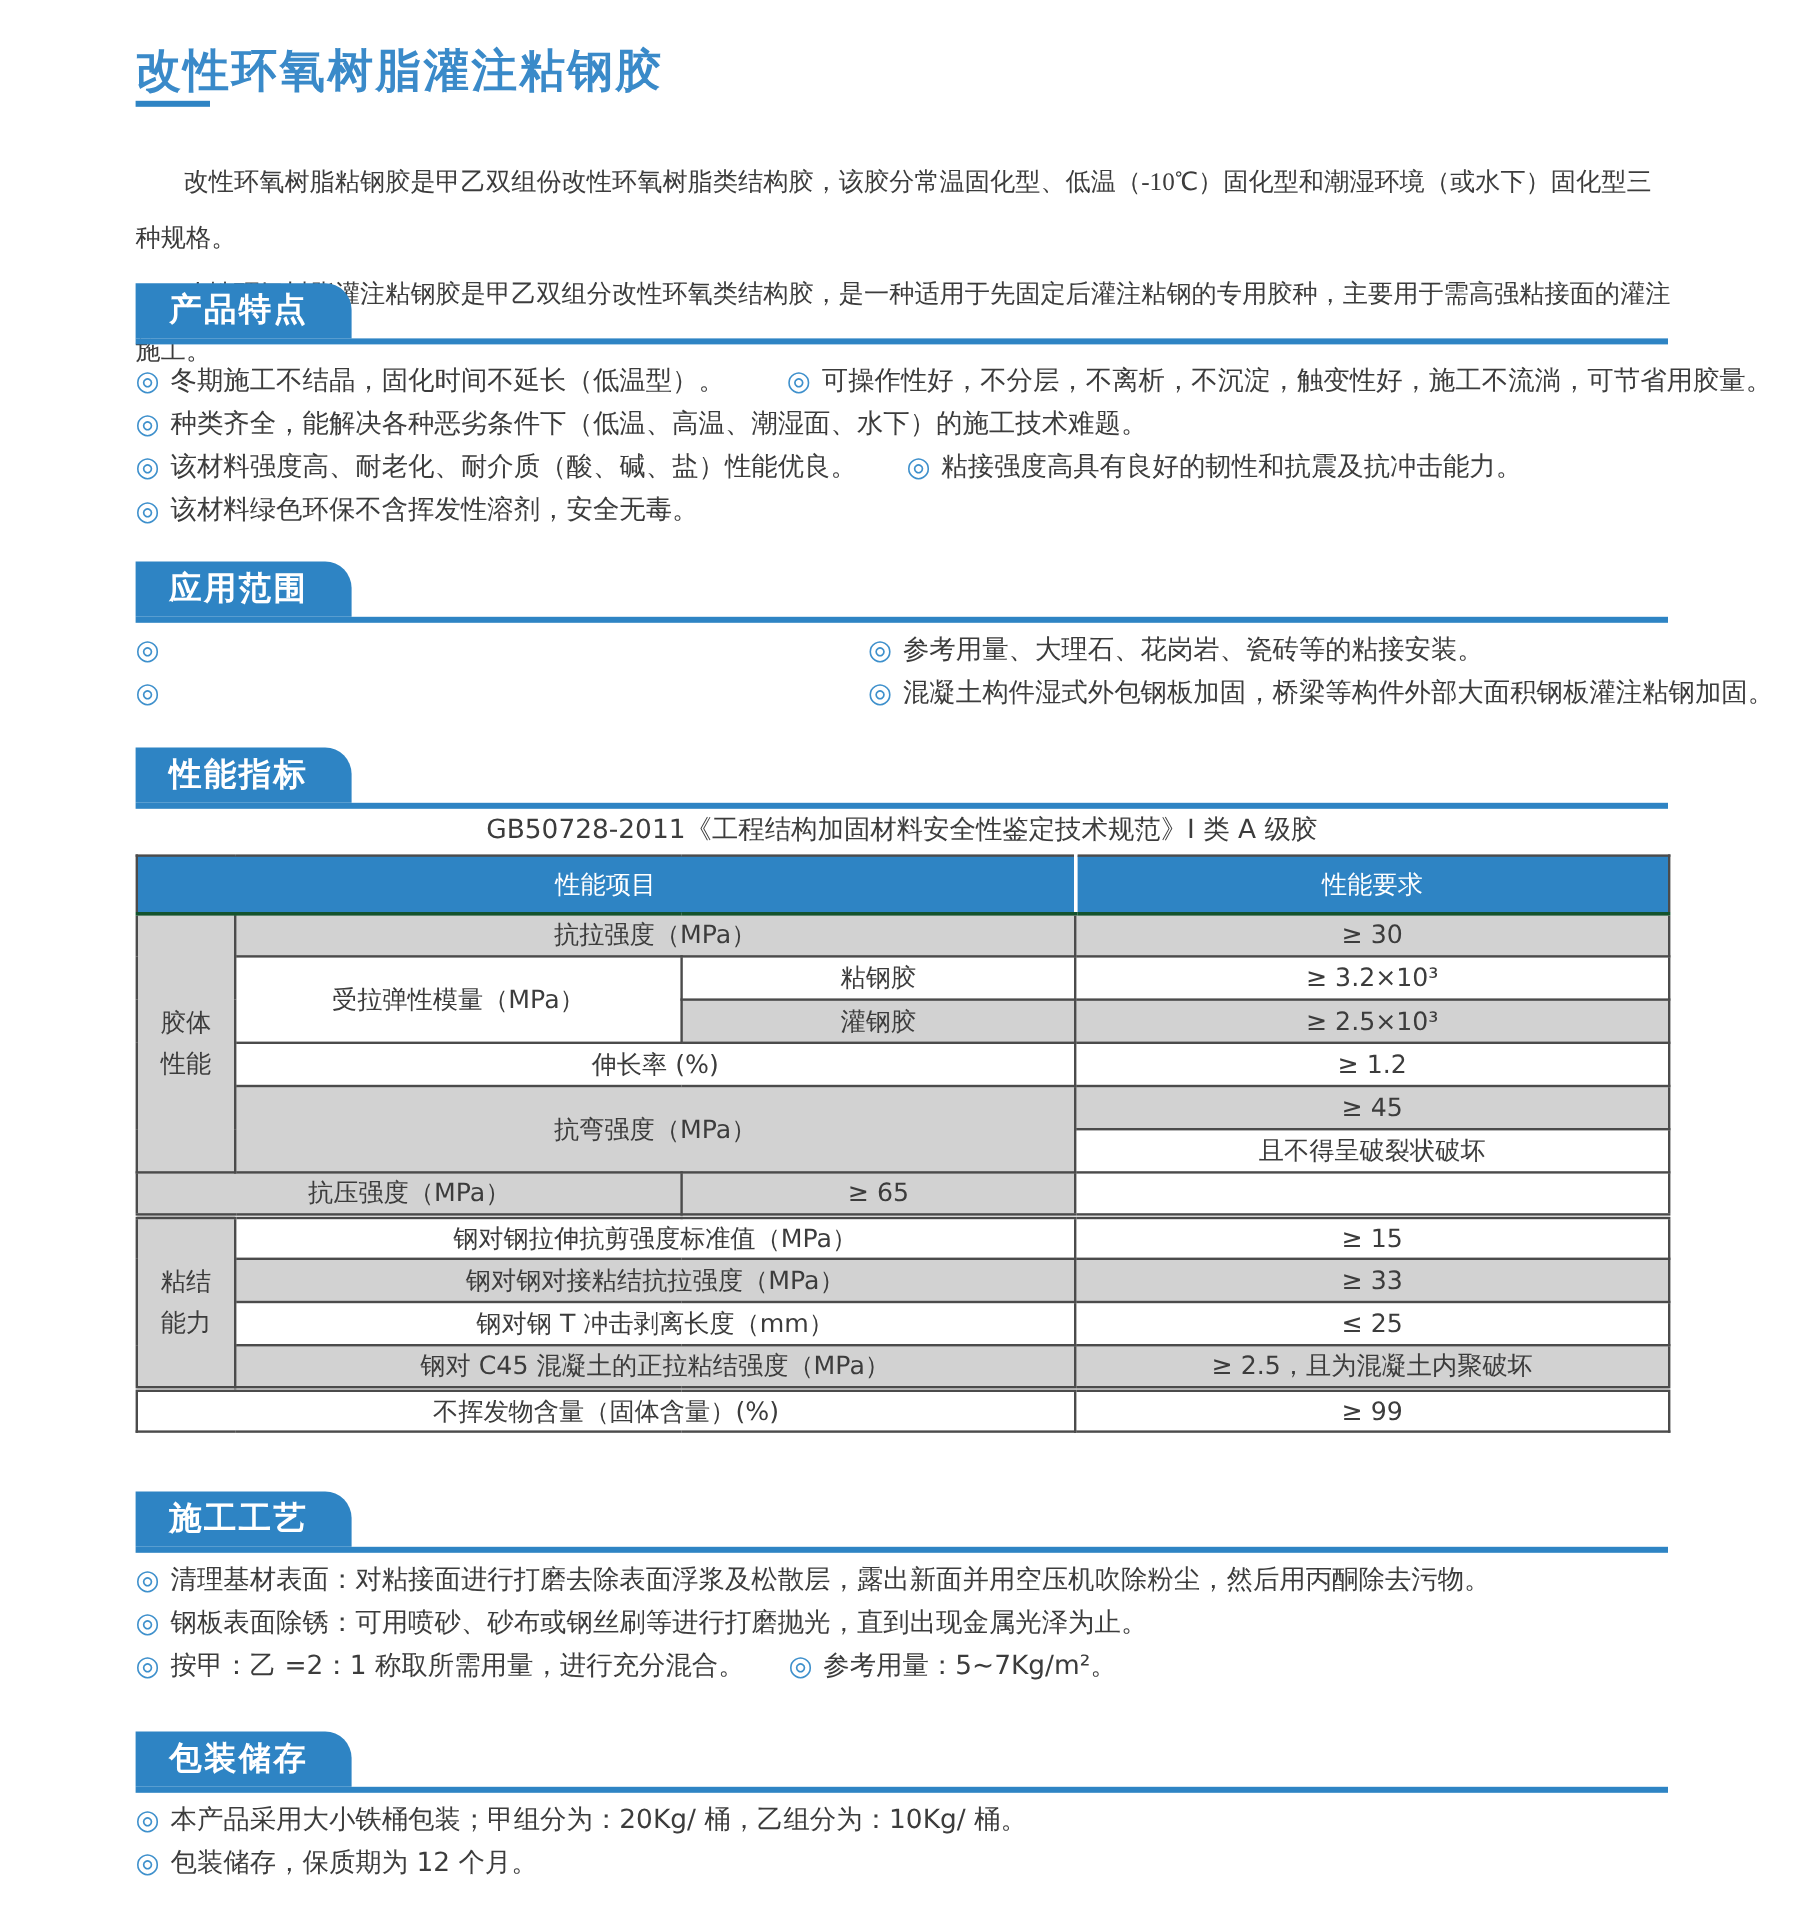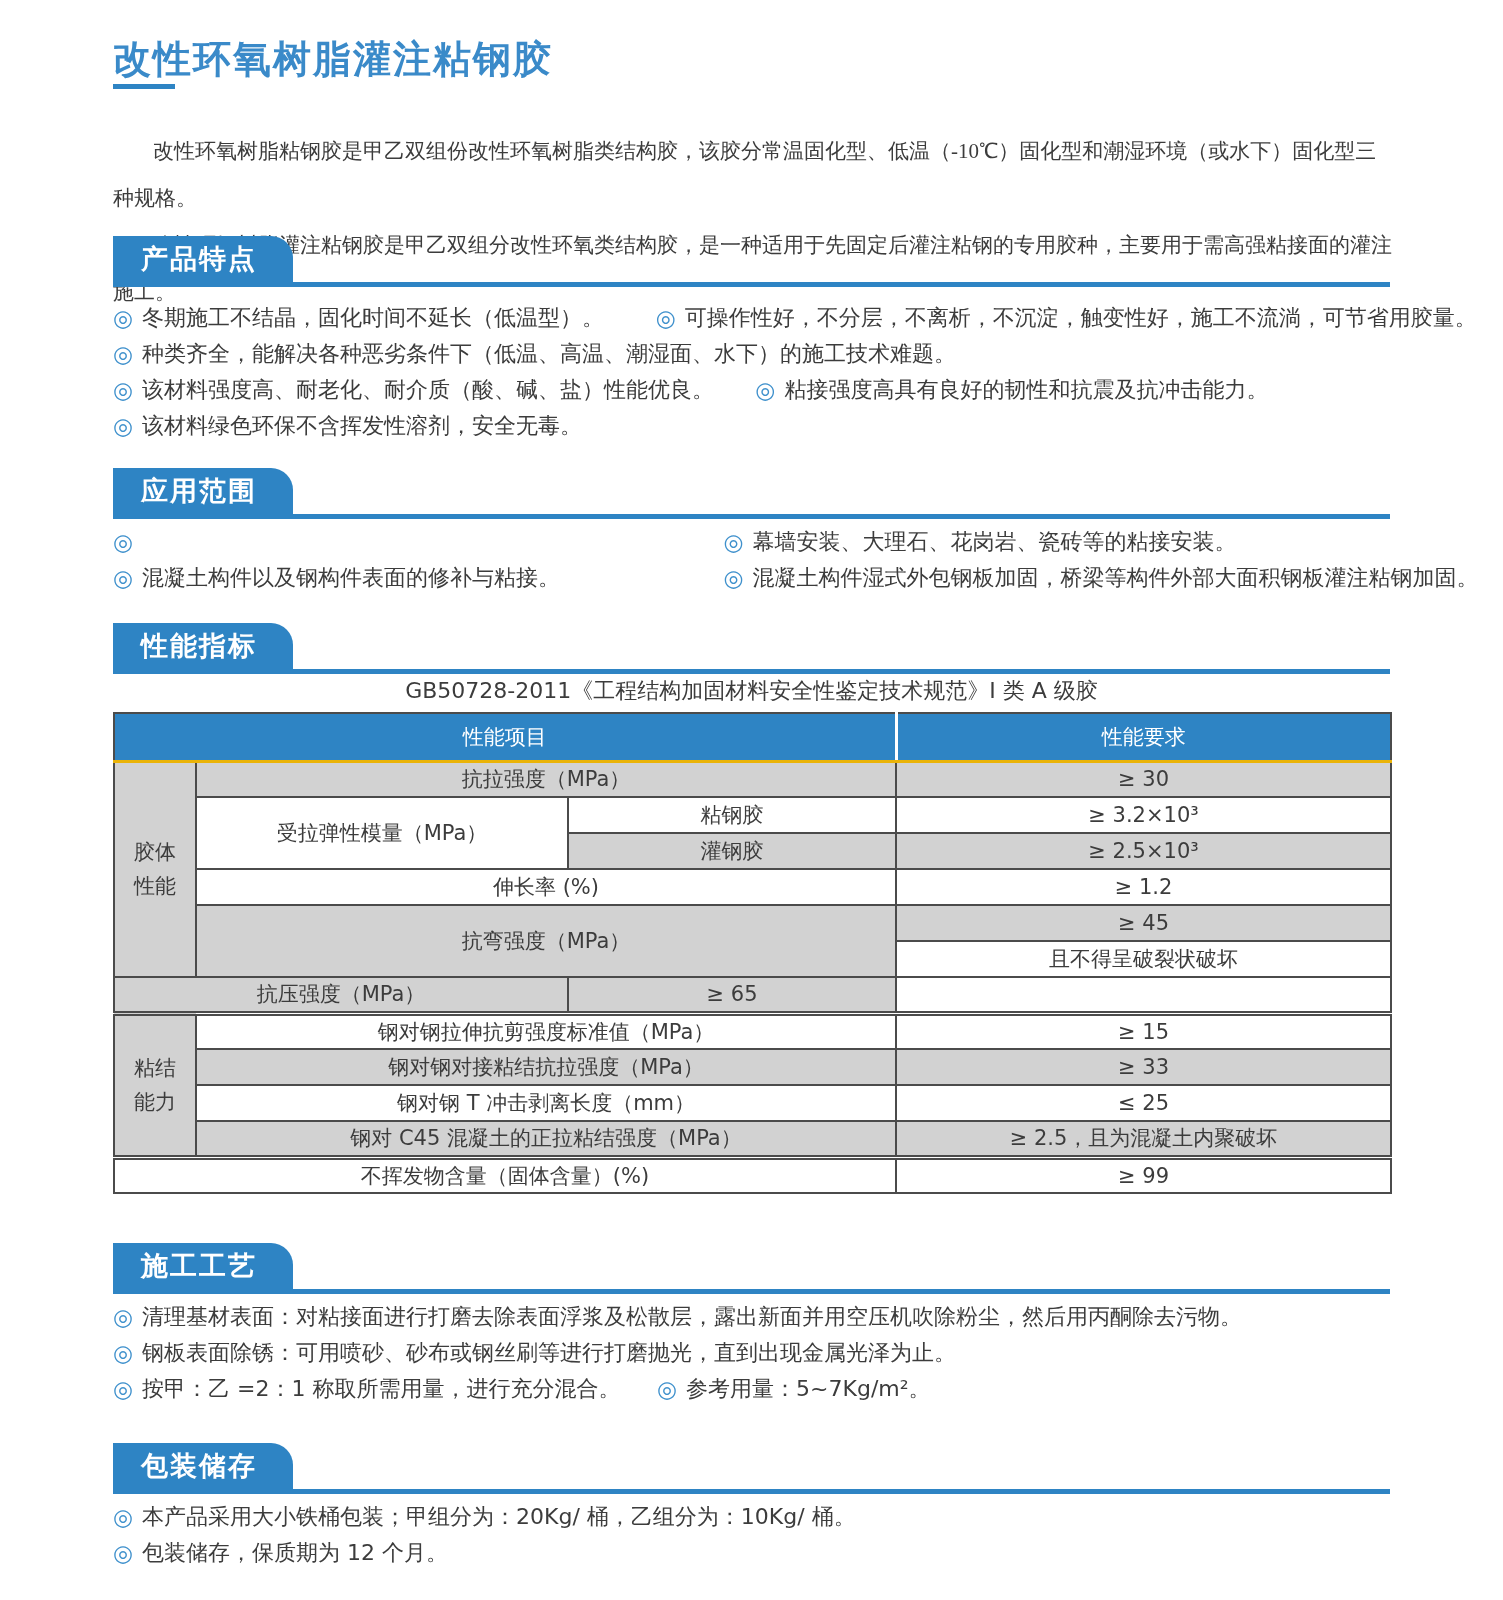--- a/index.html
+++ b/index.html
@@ -47,21 +47,21 @@
   
   .tbl-caption{left:113px;top:676px;width:1277px;text-align:center;font-size:22px;}
   table.perf{
     position:absolute;left:113px;top:712px;width:1277px;
     border-collapse:collapse;table-layout:fixed;
     font-size:21px;text-align:center;
     border:2px solid var(--border);
   }
   table.perf th{
     background:var(--blue);color:#ffffff;font-weight:normal;
-    height:48px;border:none;border-bottom:3px solid #eab308;
+    height:48px;border:none;border-bottom:3px solid #14532d;
   }
   table.perf th.sep{border-right:3px solid #ffffff;}
   table.perf td{
     border:2px solid var(--border);
     height:36px;padding:0 8px;vertical-align:middle;line-height:32px;
   }
   table.perf td.g{background:var(--gray);}
   table.perf td.grp{line-height:34px;padding:0 18px;}
   table.perf tr.bt td{border-top:5px double var(--border);}
 </style>
@@ -117,27 +117,26 @@
 <div class="abs sec" style="top:468px">
   <div class="badge">应用范围</div>
 </div>
 <div class="abs blist" style="top:524px">
   <div class="brow">
     <div class="bi w478">
       <span class="bdot">◎</span>
     </div>
     <div class="bi">
       <span class="bdot">◎</span>
-      <span>幕墙安装、大理石、花岗岩、瓷砖等的粘接安装。</span>
+      <span>参考用量、大理石、花岗岩、瓷砖等的粘接安装。</span>
     </div>
   </div>
   <div class="brow">
     <div class="bi w478">
       <span class="bdot">◎</span>
-      <span>混凝土构件以及钢构件表面的修补与粘接。</span>
     </div>
     <div class="bi">
       <span class="bdot">◎</span>
       <span>混凝土构件湿式外包钢板加固，桥梁等构件外部大面积钢板灌注粘钢加固。</span>
     </div>
   </div>
 </div>
 
 <div class="abs sec" style="top:623px">
   <div class="badge">性能指标</div>

